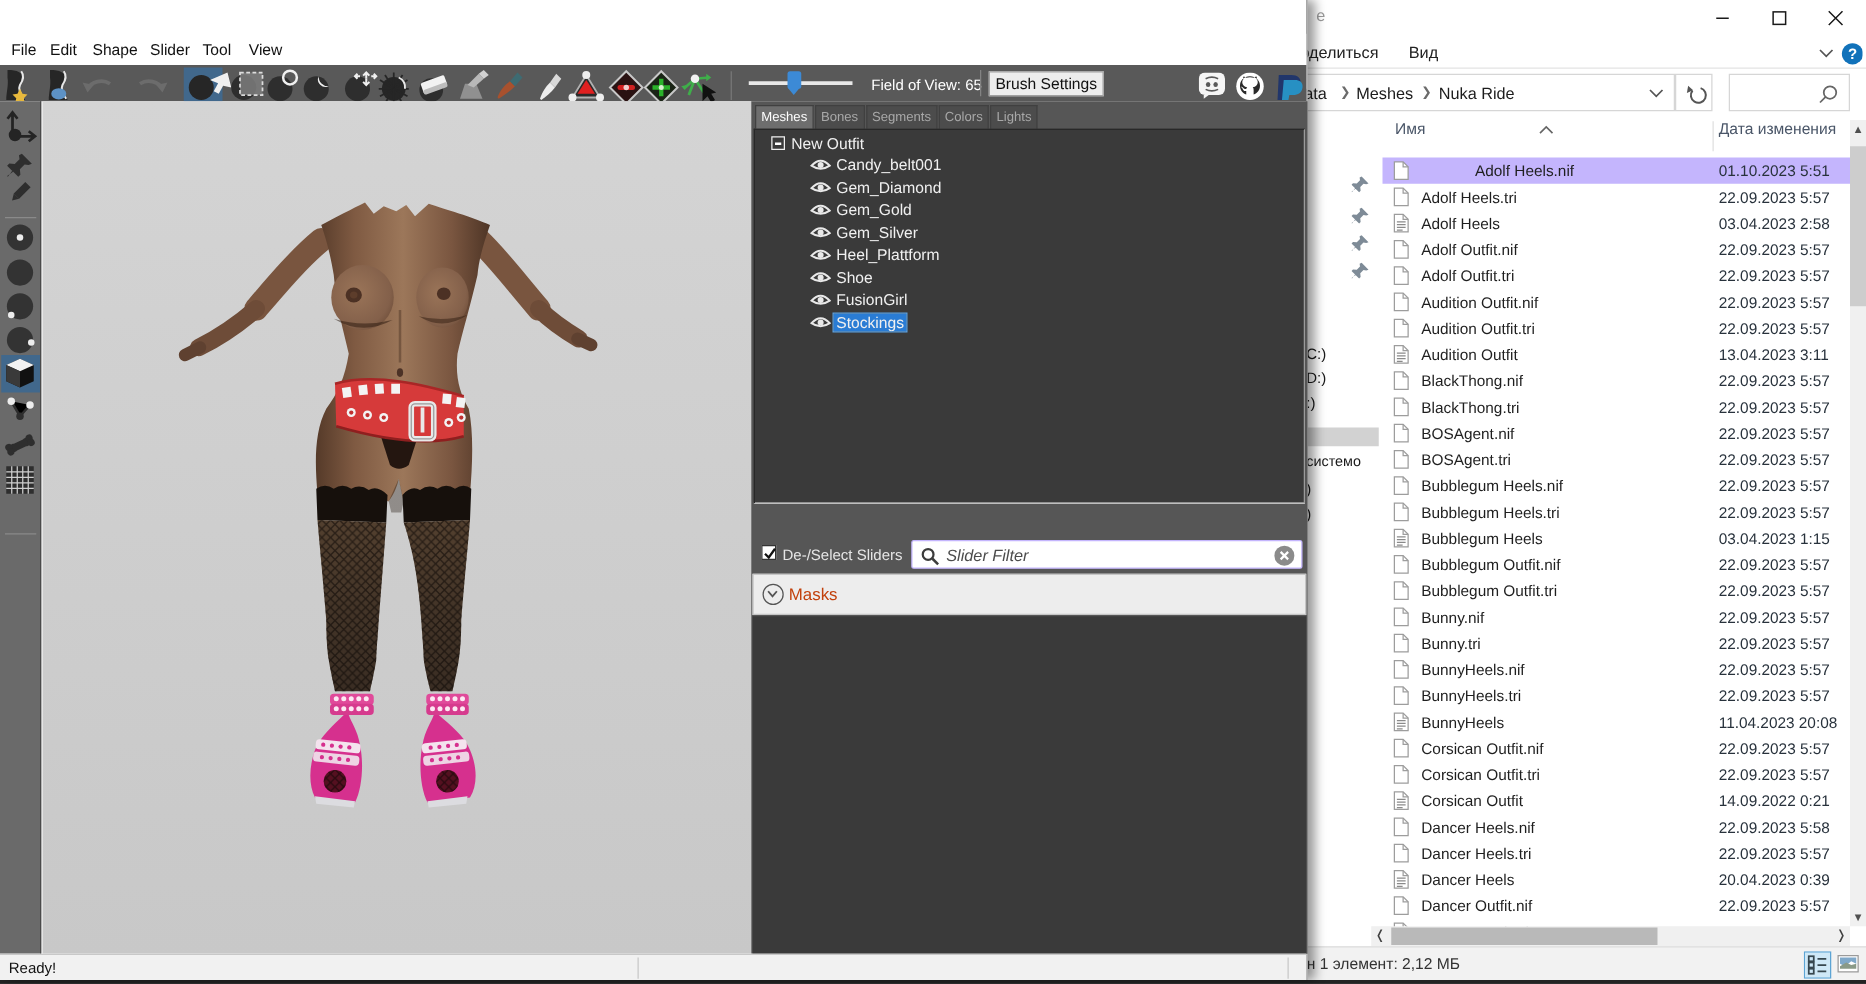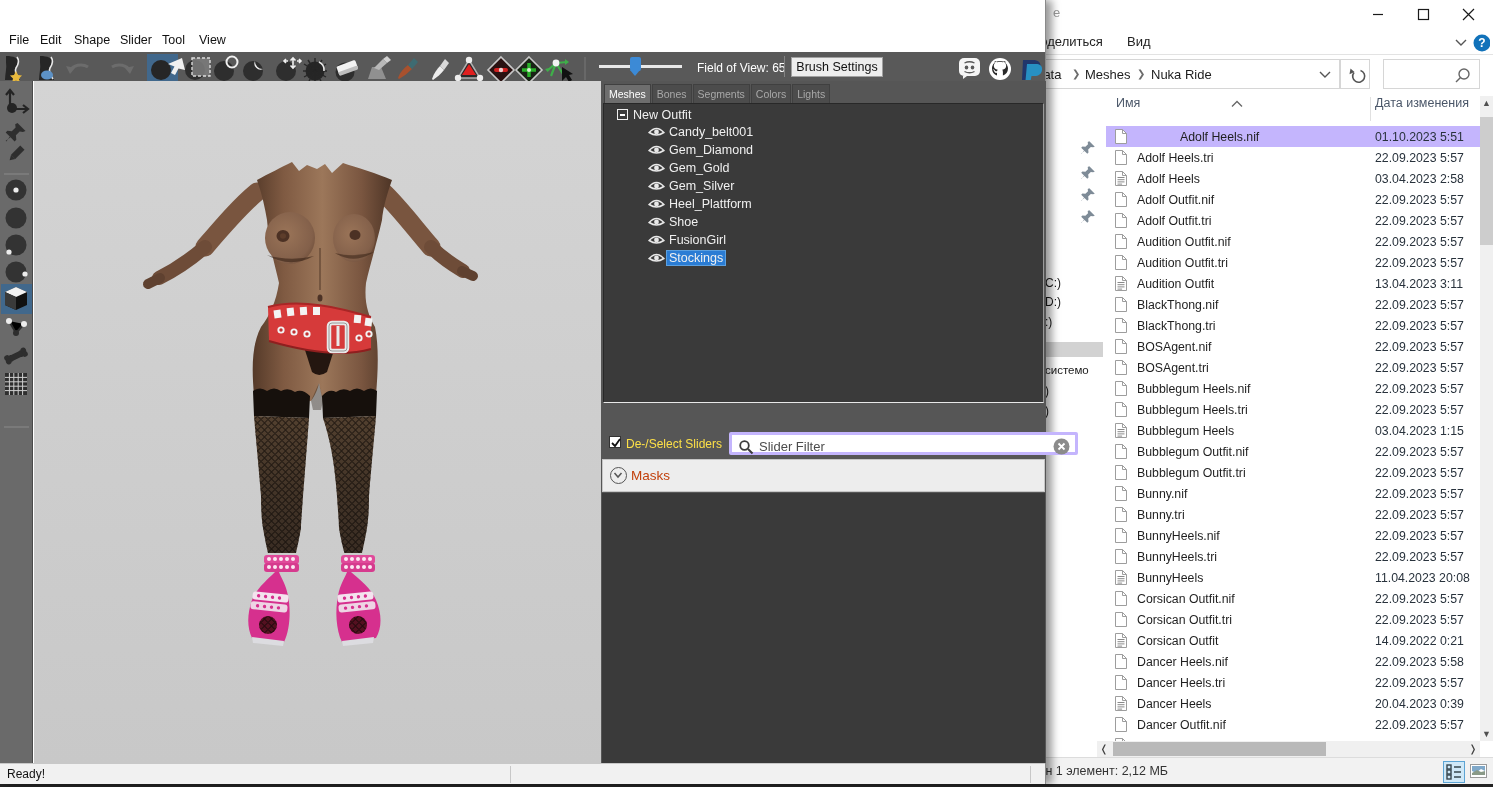--- a/index.html
+++ b/index.html
@@ -50,22 +50,22 @@
 .trow { height:18px; display:flex; align-items:center; color:#f0f0f0; font-size:12.5px; padding-left:44px; }
 .trow .eye { margin-right:2px; }
 .trow span { padding:0 2px; }
 .tsel { background:#2a7cd4; outline:1px solid #5ba0e0; }
 .newoutfit { height:17px; display:flex; align-items:center; color:#f0f0f0; font-size:12.5px; padding-left:13px; margin-top:2px; }
 .nbox { width:11px; height:11px; border:1px solid #f0f0f0; background:#3a3a3a; position:relative; margin-right:5px; }
 .nbox::after { content:""; position:absolute; left:2px; top:4px; width:5px; height:1.5px; background:#fff; }
 .srow { position:absolute; left:0px; top:348px; width:445px; height:29px; }
 .srow .cb { position:absolute; left:8px; top:7px; width:12px; height:12px; background:#fff; border:1px solid #333; }
 .srow .cb svg { position:absolute; left:0px; top:0px; }
-.srow .cblabel { position:absolute; left:25px; top:8px; color:#fde047; font-size:12px; }
-.sbox { position:absolute; left:128px; top:3px; width:349px; height:23px; background:#fff; border-radius:2px; border:3px solid #c4b5fd; }
+.srow .cblabel { position:absolute; left:25px; top:8px; color:#e5e5e5; font-size:12px; }
+.sbox { position:absolute; left:128px; top:3px; width:313px; height:23px; background:#fff; border-radius:2px; border:1px solid #c4b5fd;font-style:italic; }
 .sbox .ph { position:absolute; left:27px; top:4px; font-size:13px; color:#4c4c4c; }
 .masks { position:absolute; left:1px; top:378px; width:443px; height:33px; background:#ededed; border:1px solid #c6c6c6; }
 .masks .circ { position:absolute; left:7px; top:7px; width:17px; height:17px; border:1.5px solid #555; border-radius:50%; }
 .masks .lbl { position:absolute; left:28px; top:8px; font-size:13.5px; color:#c2410c; }
 .darkarea { position:absolute; left:1px; top:412px; width:443px; height:270px; background:#3a3a3a; }
 #os .statusbar { position:absolute; left:0; top:763px; width:100%; height:21px; background:#f1f1f1;
    border-top:1px solid #c8c8c8; font-size:12px; color:#111; }
 #os .statusbar .sep { position:absolute; top:2px; width:1px; height:17px; background:#c8c8c8; }
 .fov { position:absolute; left:697px; top:9px; color:#fff; font-size:12px; }
 .brushbtn { position:absolute; left:791px; top:5px; width:92px; height:20px; background:#ededed;

